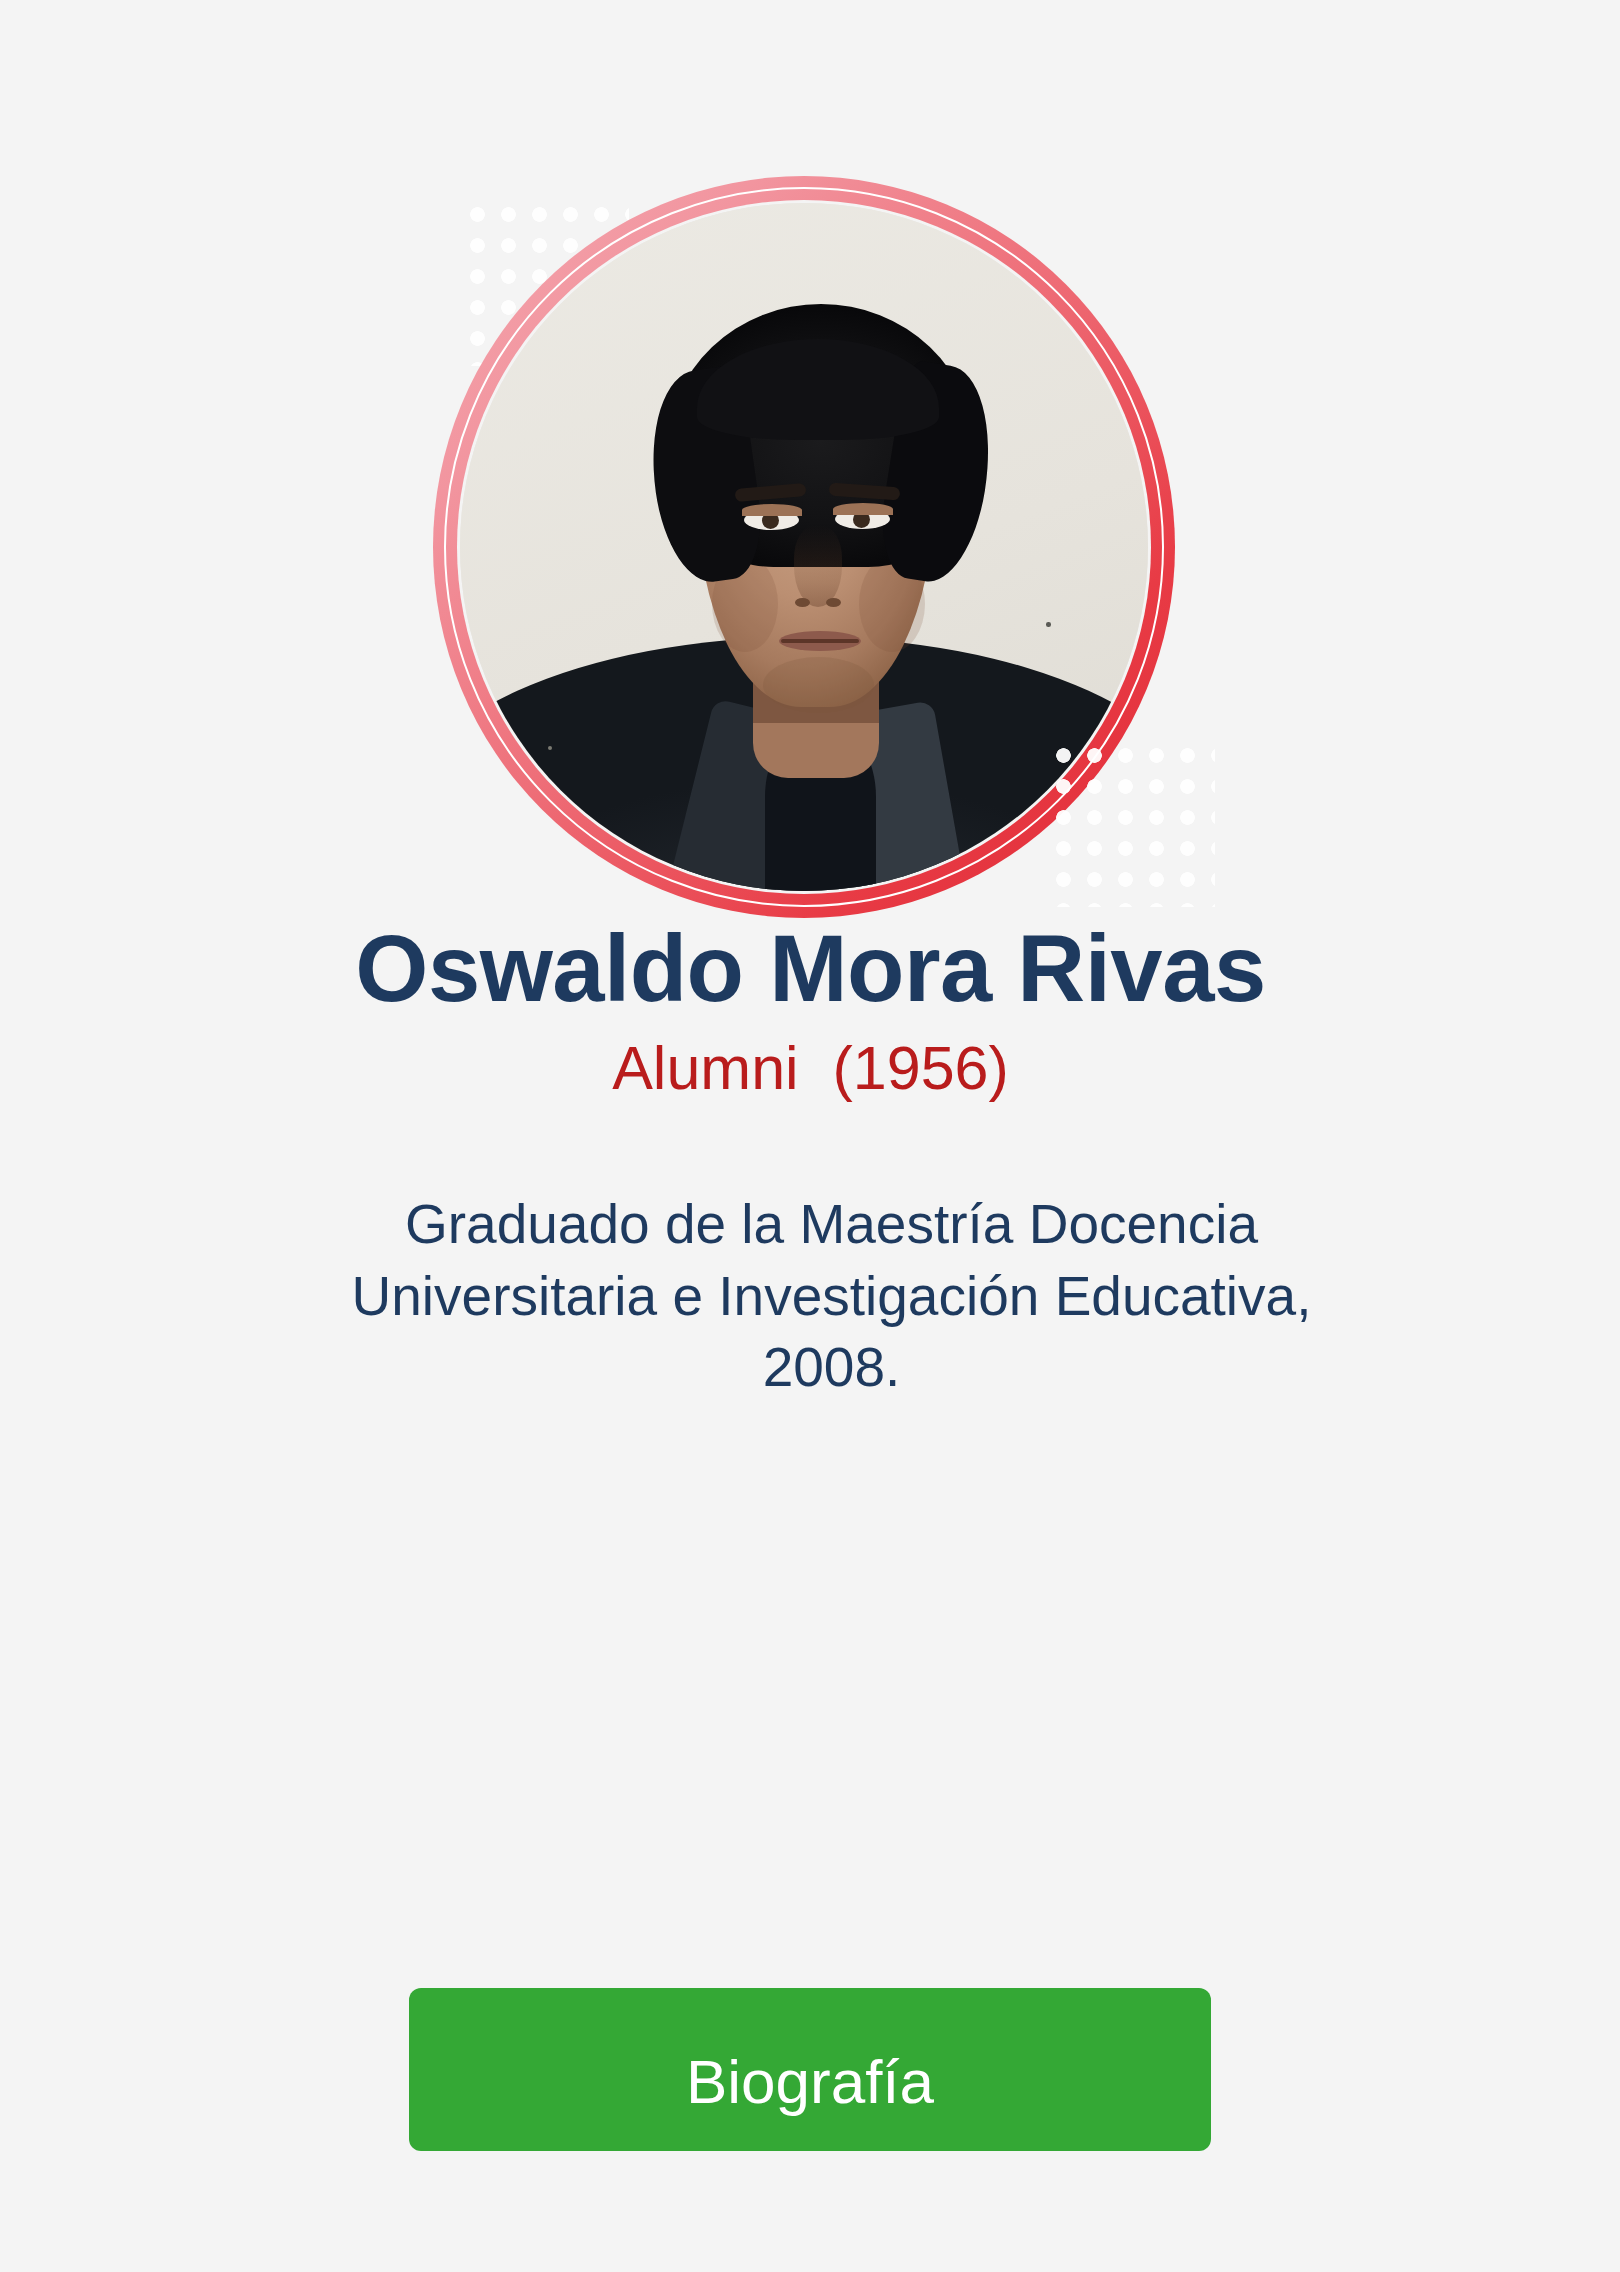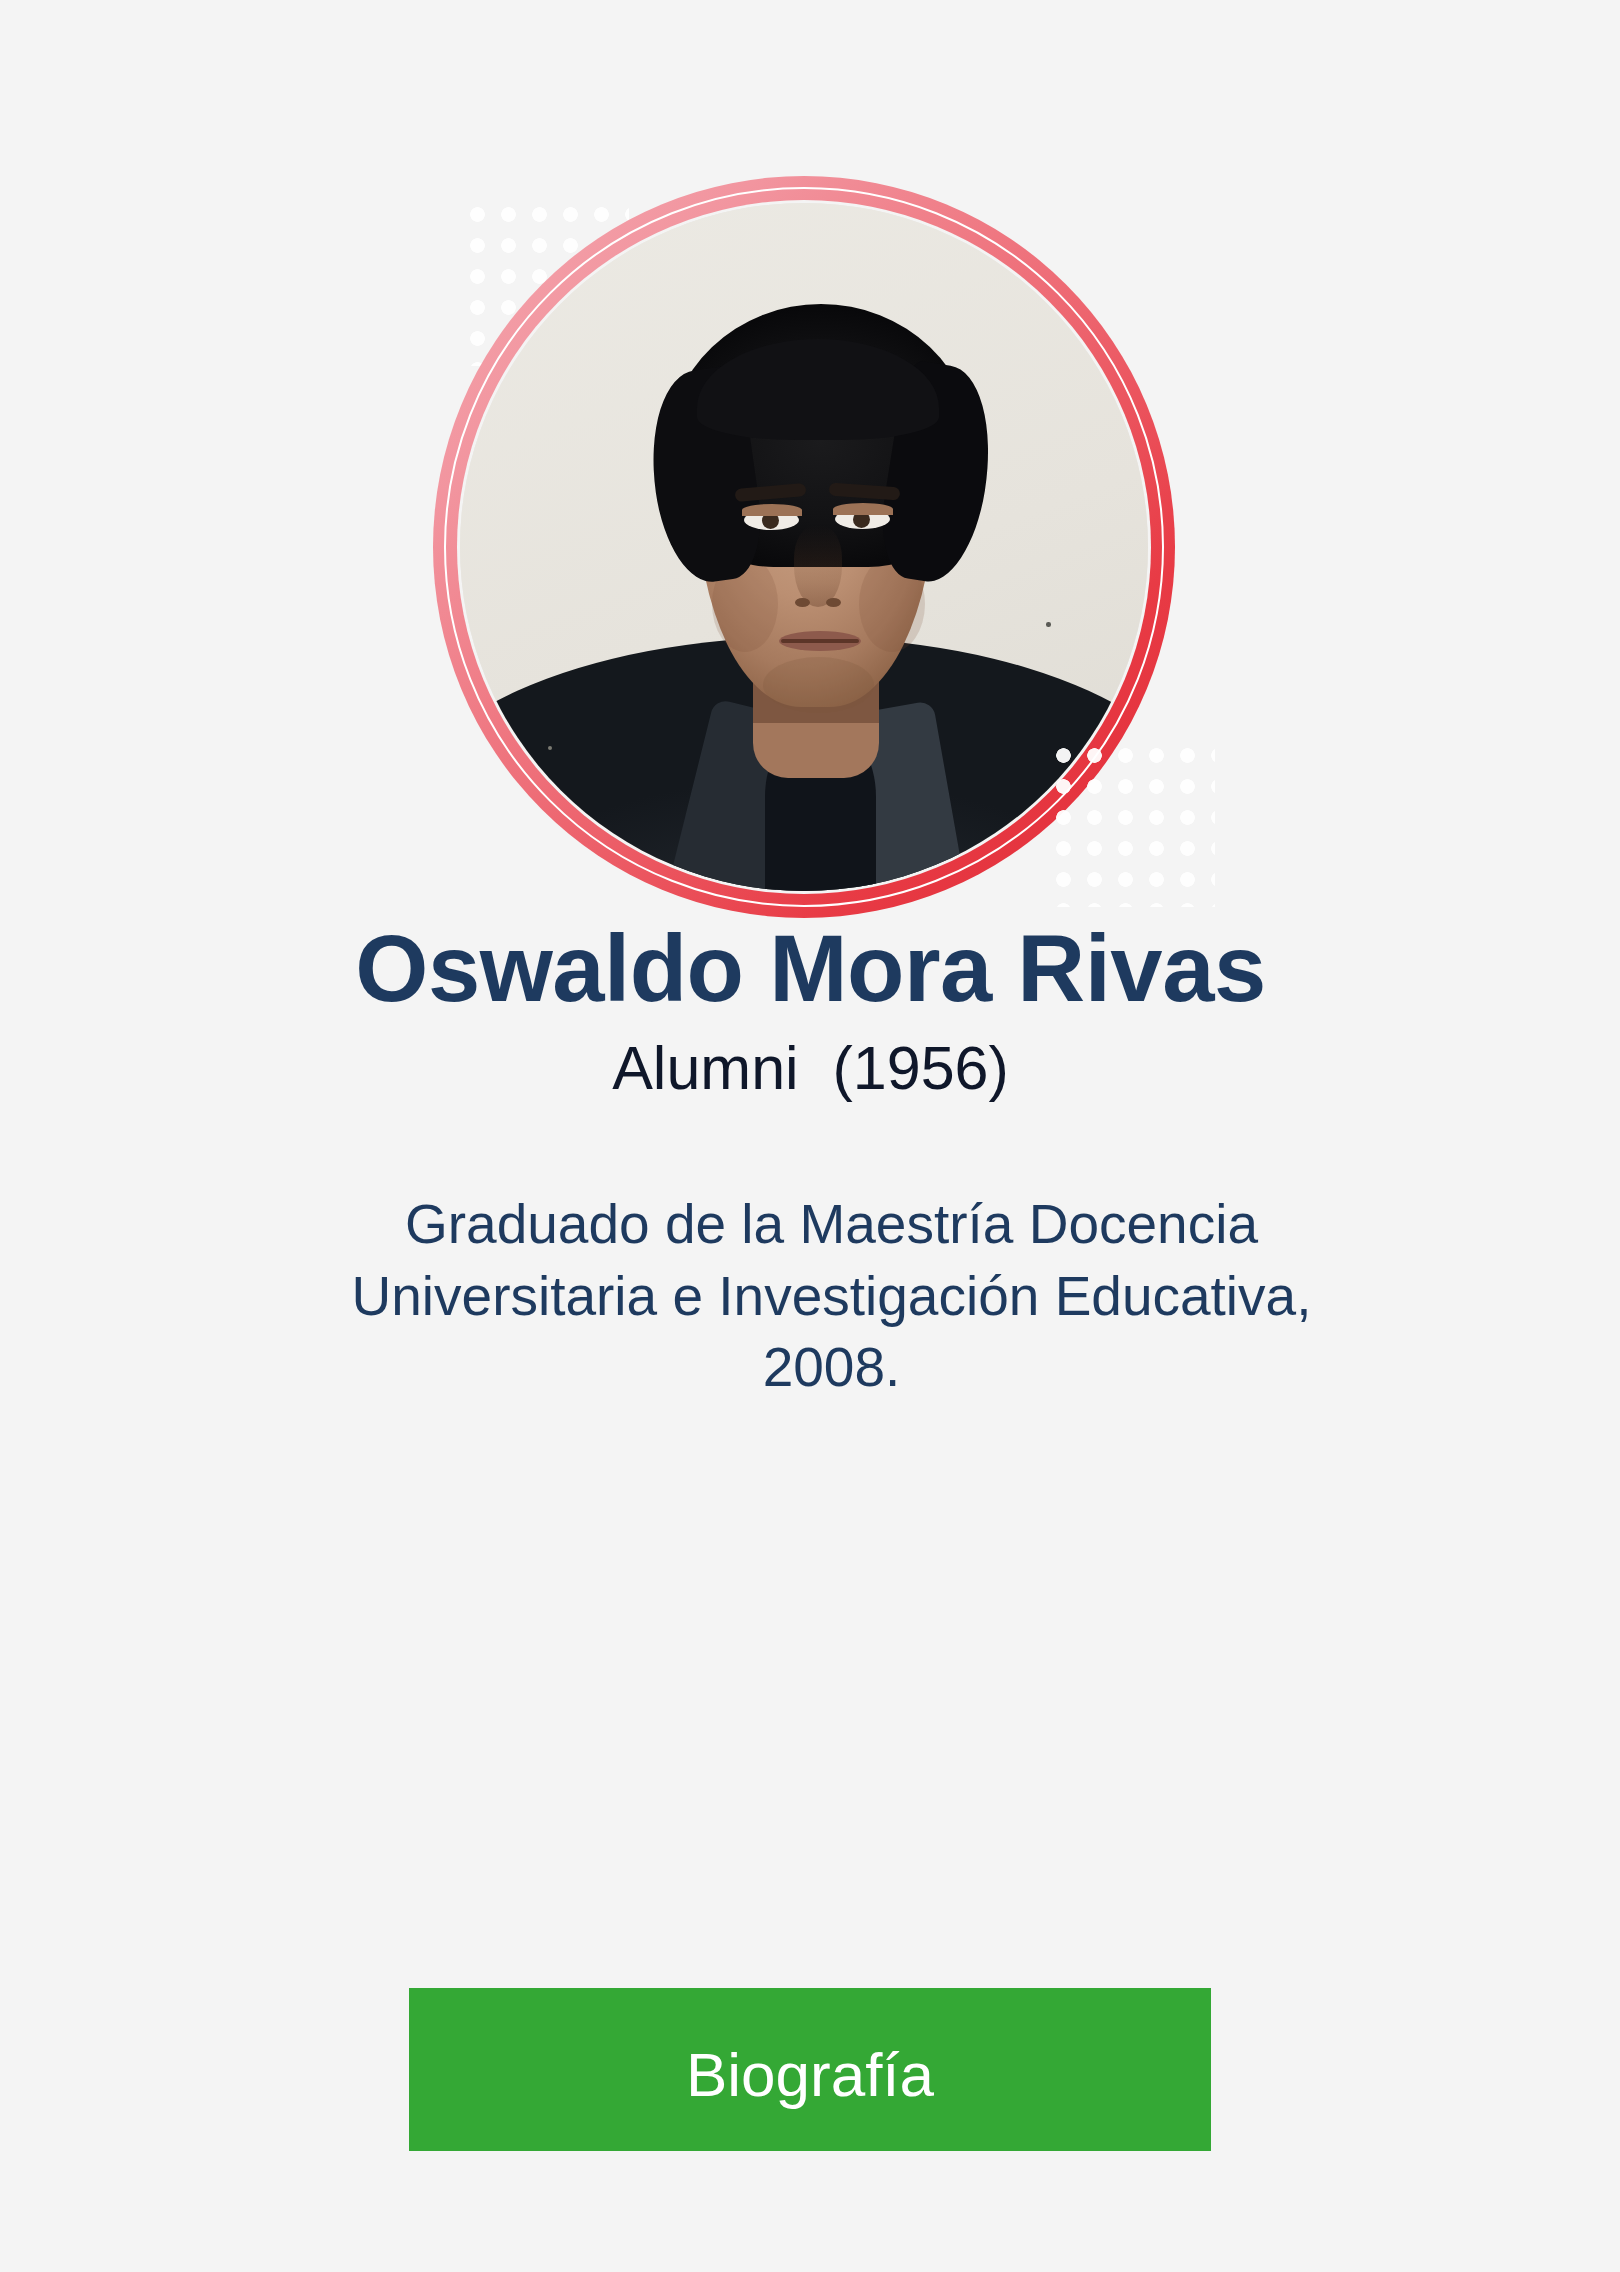--- a/index.html
+++ b/index.html
@@ -317,21 +317,21 @@
     font-size: 94px;
     font-weight: 700;
     letter-spacing: -0.5px;
     color: #1e3a5f;
     line-height: 1.12;
   }
   .person-role {
     margin: 12px 0 0 0;
     font-size: 61px;
     font-weight: 400;
-    color: #0f172a;
+    color: #b91c1c;
     line-height: 1.15;
     white-space: pre;
   }
 
   .bio {
     margin: 0;
     padding: 0;
     font-size: 55px;
     font-weight: 400;
     color: #1e3a5f;
@@ -347,30 +347,30 @@
     left: 409px;
     top: 1988px;
     width: 802px;
     height: 163px;
   }
   .cta-button {
     display: block;
     width: 100%;
     height: 100%;
     border: 0;
-    border-radius: 0;
+    border-radius: 12px;
     background: #34a835;
     color: #ffffff;
     font-family: "Liberation Sans", "DejaVu Sans", sans-serif;
     font-size: 62px;
     font-weight: 400;
     line-height: 163px;
     text-align: center;
     cursor: pointer;
-    padding: 5px;
+    padding: 12px;
   }
 </style>
 </head>
 <body>
 
 <div class="card">
 
   <div class="portrait-block">
 
     <div class="dot-grid tl"></div>

